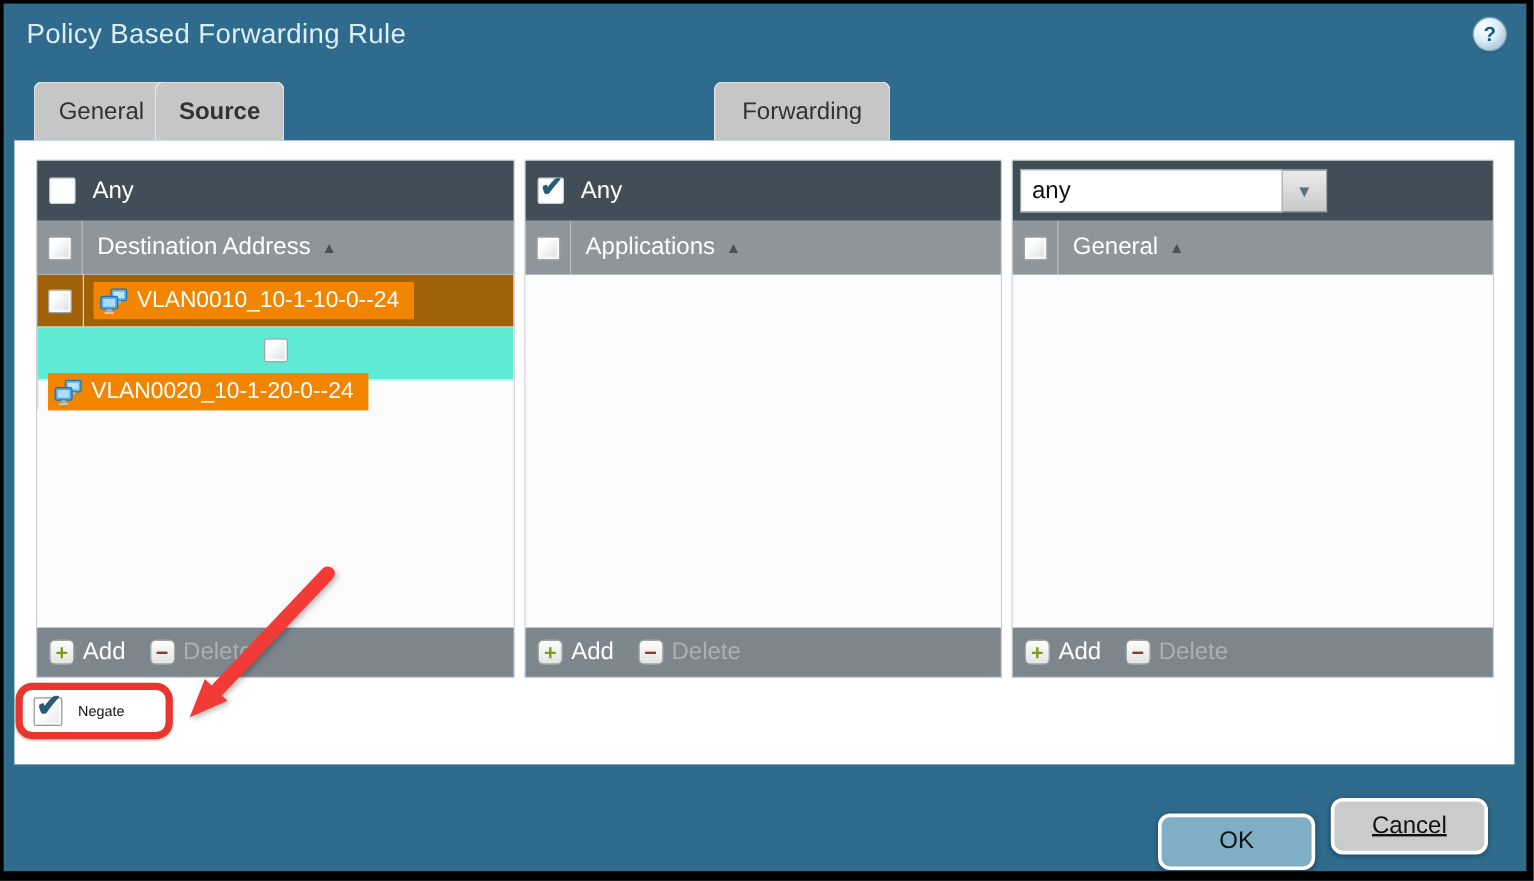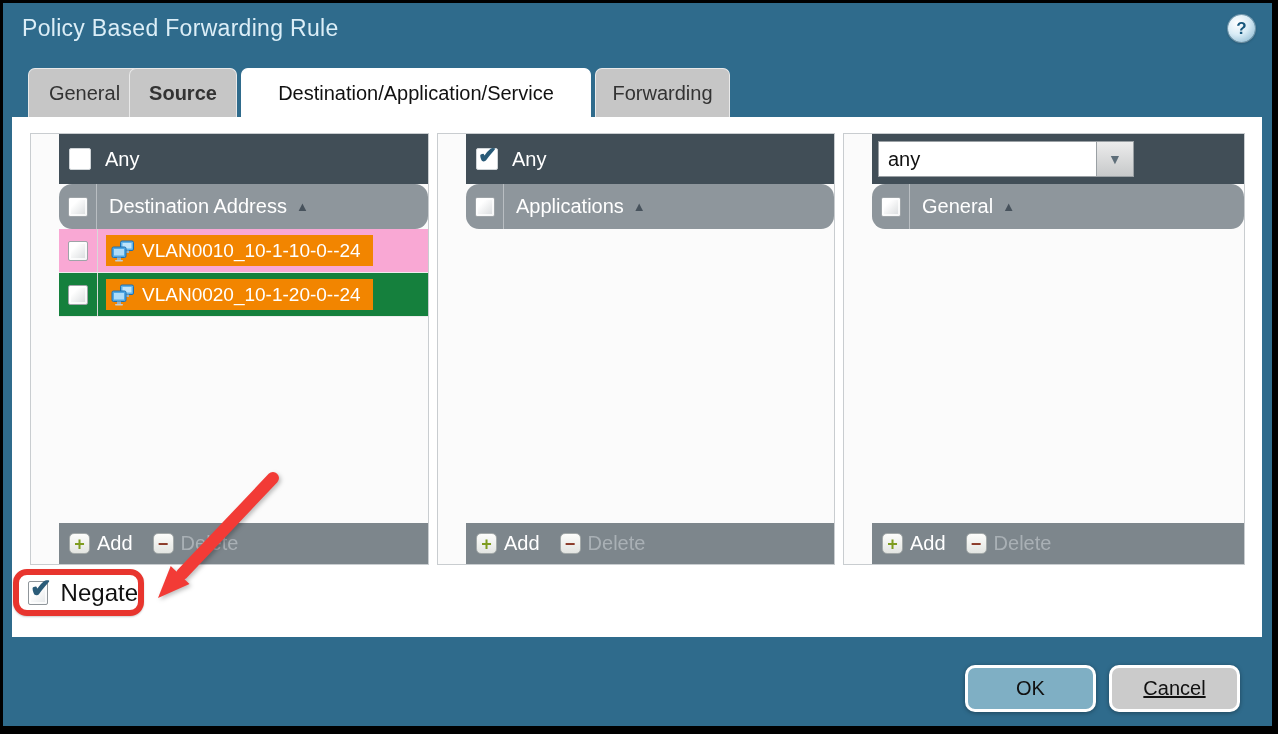--- a/index.html
+++ b/index.html
@@ -13,37 +13,37 @@
   .dialog-bg{position:absolute; left:3px; top:3px; width:1269px; height:723px; background:var(--dialog-teal);}
   .title{position:absolute; left:22px; top:15px; font-size:23px; color:#DCEEF7; letter-spacing:.3px;text-align:right;}
   .help{position:absolute; left:1228px; top:15px; width:27px; height:27px; border-radius:50%;
         background:radial-gradient(circle at 35% 30%, #ffffff 0%, #d9ecf6 45%, #7fb0ca 100%);
         display:flex; align-items:center; justify-content:center; color:#15567c; font-weight:bold;
         font-size:17px; box-shadow:0 0 0 1px rgba(255,255,255,.35), 0 1px 3px rgba(0,0,0,.3); cursor:pointer;}
   
   .tab{position:absolute; top:68px; height:49px; background:#C6C6C6; border:1px solid #E9E9E9; border-bottom:none;
        border-radius:7px 7px 0 0; color:#333; font-size:20px; display:flex; align-items:center; justify-content:center;
        white-space:nowrap; z-index:1; cursor:pointer;}
-  .tab-1{left:28px; width:113px;} .tab-2{left:129px; width:108px;font-weight:bold;} .tab-3{left:241px; width:350px;} .tab-4{left:595px; width:135px;}
+  .tab-1{left:28px; width:113px;} .tab-2{left:129px; width:108px;font-weight:bold;} .tab-3{left:241px; width:350px;} .tab-4{left:595px; width:147px;}
   .tab.active{background:#fff; border-color:#fff; height:50px; color:#111; z-index:4;}
   
   .panel{position:absolute; left:12px; top:117px; width:1250px; height:520px; background:#fff; z-index:2;}
-  .col{position:absolute; display:flex; flex-direction:column; border:1px solid #C9CDD0; background:#FBFBFB;padding-left:28px;}
+  .col{position:absolute; display:flex; flex-direction:column; border:1px solid #C9CDD0; background:#FBFBFB;}
   .col-1{left:18px; top:16px; width:399px; height:432px;}
   .col-2{left:425px; top:16px; width:398px; height:432px;}
   .col-3{left:831px; top:16px; width:402px; height:432px;}
   .anybar{flex:0 0 50px; background:var(--header-dark); display:flex; align-items:center; padding-left:10px; gap:14px;}
   .anybar .lbl{color:#fff; font-size:20px;}
-  .colhead{flex:0 0 45px; background:var(--header-gray); display:flex; align-items:center; cursor:pointer;border-radius:13px;}
+  .colhead{flex:0 0 45px; background:var(--header-gray); display:flex; align-items:center; cursor:pointer;}
   .cbcell{flex:0 0 38px; height:100%; display:flex; align-items:center; justify-content:center; border-right:1px solid #B9BEC2;}
   .colhead .lbl{color:#fff; font-size:20px; margin-left:12px;}
   .sort{color:#47525C; font-size:13px; margin-left:9px;}
   .colbody{flex:1 1 auto; background:#FBFBFB; overflow:hidden;}
-  .row{height:44px; display:flex; align-items:stretch; background:#f9a8d4; border-bottom:1px solid #EDEDED; cursor:pointer;}
-  .row.alt{background:#15803d;}
+  .row{height:44px; display:flex; align-items:stretch; background:#a16207; border-bottom:1px solid #EDEDED; cursor:pointer;}
+  .row.alt{background:#5eead4;flex-direction:column;}
   .row .cbcell{border-right:none;}
   .rowcontent{flex:1; display:flex; align-items:center; border-left:1px solid #D8D8D8; padding-left:8px;}
   .chip{background:var(--row-highlight-orange); height:31px; display:inline-flex; align-items:center;
         padding:0 12px 0 5px; color:#fff; font-size:19px; gap:7px;}
   .colfoot{flex:0 0 41px; background:var(--footer-gray); display:flex; align-items:center; padding-left:10px; gap:20px;}
   .minibtn{display:flex; align-items:center; gap:7px; font-size:20px; color:#fff; cursor:pointer;}
   .icon-sq{width:21px; height:21px; border-radius:5px; background:linear-gradient(#FDFDFB,#E3E5E2);
            border:1px solid #A3A9A9; display:flex; align-items:center; justify-content:center;
            font-weight:bold; font-size:18px; line-height:1;}
   .plus{color:#7E9C1F;} .minus{color:#8C3B2A;}
@@ -58,42 +58,41 @@
   .dd-input{width:219px; height:36px; background:#fff; border:1px solid #9AA0A4; color:#111;
             font-size:20px; display:flex; align-items:center; padding-left:9px;}
   .dd-btn{width:37px; height:36px; background:linear-gradient(#ECECEC,#C7C9CA); border:1px solid #9AA0A4;
           border-left:none; display:flex; align-items:center; justify-content:center; color:#5E6E79; font-size:14px;}
   
   .negate-box{position:absolute; left:1px; top:452px; width:131px; height:47px; background:#fff;
               border:6px solid var(--annotation-red); border-radius:14px; display:flex; align-items:center;
               gap:13px; padding-left:9px; z-index:5; box-shadow:0 1px 2px rgba(0,0,0,.2);}
   .cb.negate{width:24px; height:24px; border:1px solid #8F959A; background:linear-gradient(135deg,#fff 40%,#E2E5E7);}
   .cb.negate.checked::after{font-size:26px; top:-9px;}
-  .negate-lbl{font-size:24px; color:#111;}
+  .negate-lbl{font-size:12px; color:#111;}
   .arrow-svg{position:absolute; left:0; top:0; width:1250px; height:520px; z-index:6; pointer-events:none;
              filter:drop-shadow(2px 2px 2px rgba(0,0,0,.25));}
   
   .btn{position:absolute; top:665px; width:131px; height:47px; border:3px solid #fff; border-radius:10px;
        font-size:20px; color:#111; display:flex; align-items:center; justify-content:center;
        box-shadow:0 1px 4px rgba(0,0,0,.35); z-index:3; cursor:pointer;}
-  .btn-ok{left:965px; background:var(--ok-button-blue);}
+  .btn-ok{left:965px; background:var(--ok-button-blue);margin-top:13px;}
   .btn-cancel{left:1109px; background:var(--cancel-button-gray);text-decoration:underline;}
 </style>
 </head>
 <body>
 
 <div class="frame">
   <div class="dialog-bg"></div>
 
   <div class="title">Policy Based Forwarding Rule</div>
   <div class="help">?</div>
 
   <div class="tab tab-1">General</div>
   <div class="tab tab-2">Source</div>
-  <div class="tab tab-3 active">Destination/Application/Service</div>
   <div class="tab tab-4">Forwarding</div>
 
   <div class="panel">
 
     <div class="col col-1">
       <div class="anybar">
         <span class="cb big"></span>
         <span class="lbl">Any</span>
       </div>
       <div class="colhead">

